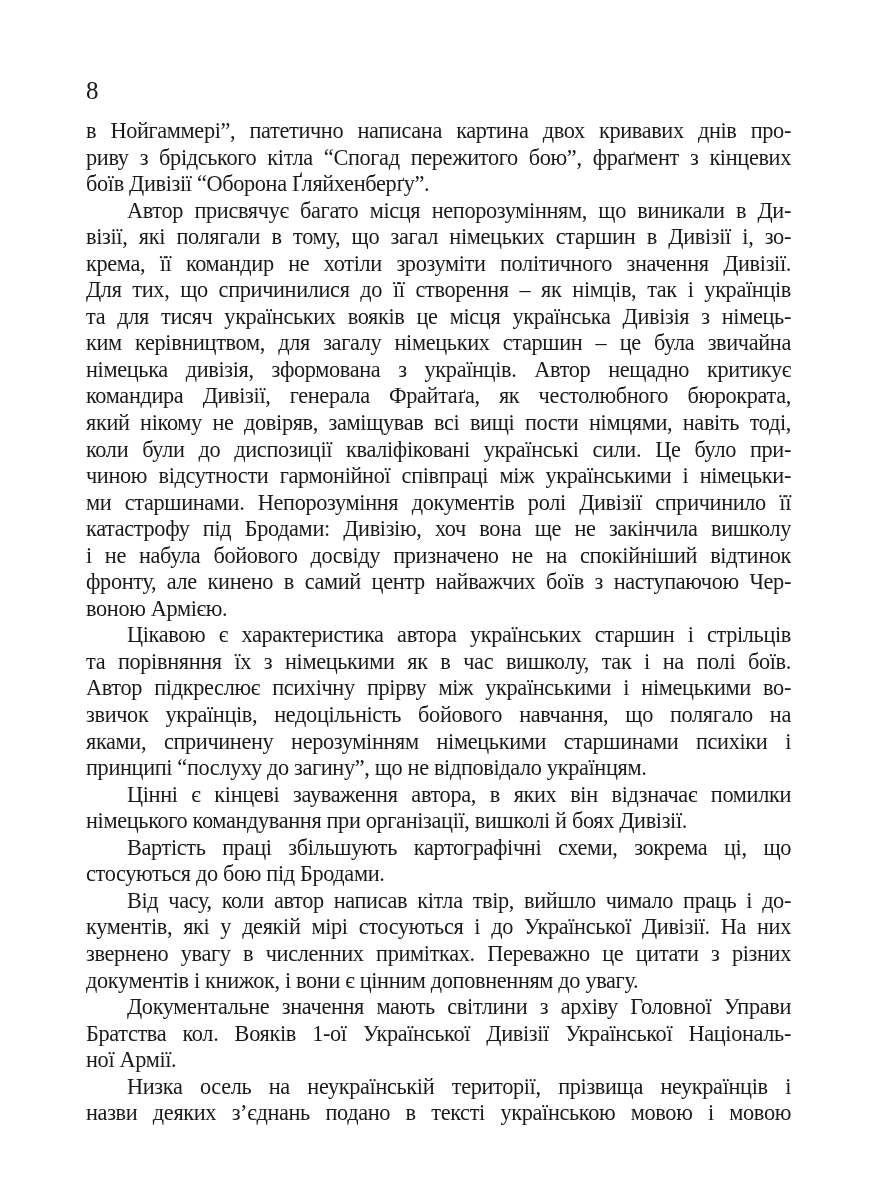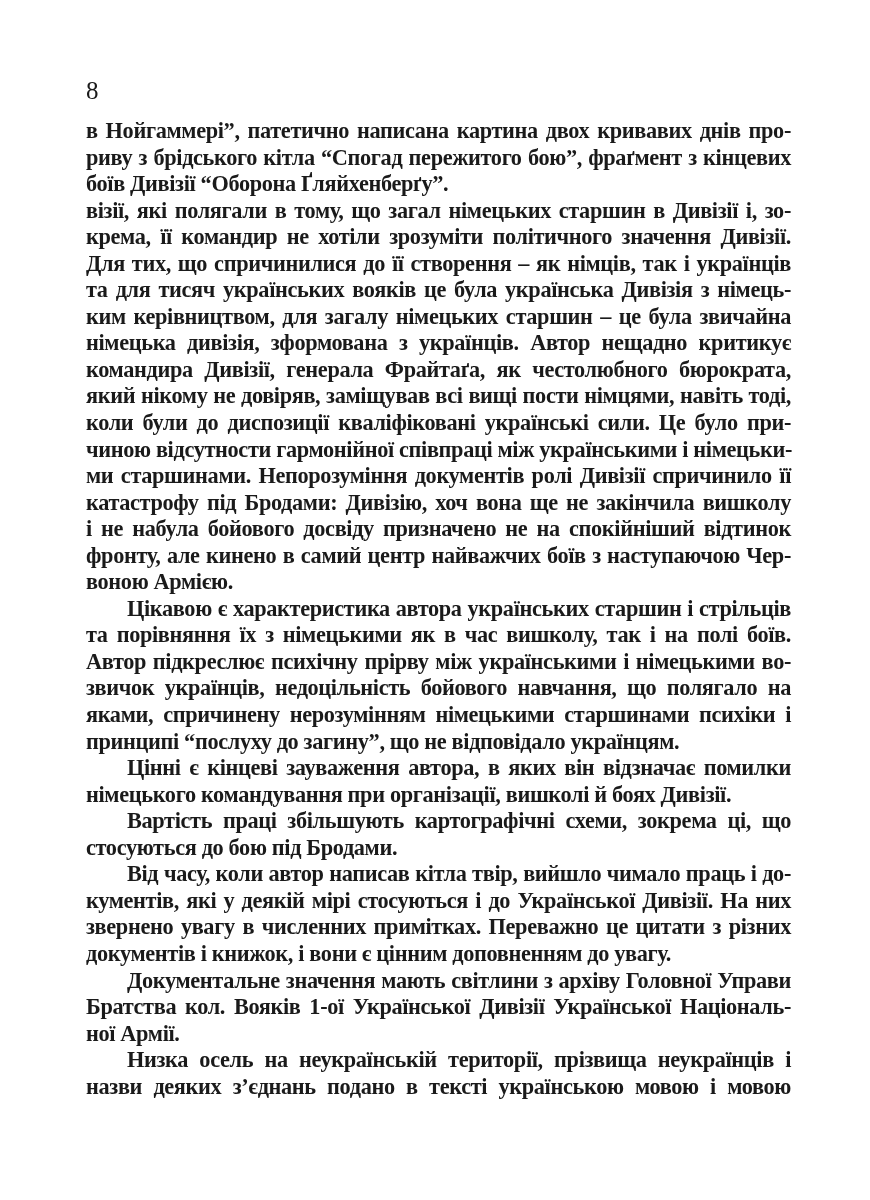--- a/index.html
+++ b/index.html
@@ -9,45 +9,45 @@
     color: #1a1a1a;
   }
   .page-number {
     position: absolute; left: 86px; top: 76px;
     font-size: 25px; line-height: 30px;
   }
   .text-block {
     position: absolute; left: 86px; top: 118px; width: 705px;
     font-size: 22.3px; line-height: 26.55px;
     letter-spacing: -0.35px;
-    font-weight: bold;
   }
   .line {
     display: block; white-space: nowrap; height: 26.55px;
     text-align: justify; text-align-last: justify;
   }
   .line.last { text-align-last: left; }
   .line.indent { padding-left: 41px; }
 </style>
 </head>
 <body>
 
 <div class="page-number">8</div>
 
 <div class="text-block">
   <div>
     <span class="line">в Нойгаммері”, патетично написана картина двох кривавих днів про-</span>
     <span class="line">риву з брідського кітла “Спогад пережитого бою”, фраґмент з кінцевих</span>
     <span class="line last">боїв Дивізії “Оборона Ґляйхенберґу”.</span>
   </div>
   <div>
+    <span class="line indent">Автор присвячує багато місця непорозумінням, що виникали в Ди-</span>
     <span class="line">візії, які полягали в тому, що загал німецьких старшин в Дивізії і, зо-</span>
     <span class="line">крема, її командир не хотіли зрозуміти політичного значення Дивізії.</span>
     <span class="line">Для тих, що спричинилися до її створення – як німців, так і українців</span>
-    <span class="line">та для тисяч українських вояків це була українська Дивізія з німець-</span>
+    <span class="line">та для тисяч українських вояків це місця українська Дивізія з німець-</span>
     <span class="line">ким керівництвом, для загалу німецьких старшин – це була звичайна</span>
     <span class="line">німецька дивізія, зформована з українців. Автор нещадно критикує</span>
     <span class="line">командира Дивізії, генерала Фрайтаґа, як честолюбного бюрократа,</span>
     <span class="line">який нікому не довіряв, заміщував всі вищі пости німцями, навіть тоді,</span>
     <span class="line">коли були до диспозиції кваліфіковані українські сили. Це було при-</span>
     <span class="line">чиною відсутности гармонійної співпраці між українськими і німецьки-</span>
     <span class="line">ми старшинами. Непорозуміння документів ролі Дивізії спричинило її</span>
     <span class="line">катастрофу під Бродами: Дивізію, хоч вона ще не закінчила вишколу</span>
     <span class="line">і не набула бойового досвіду призначено не на спокійніший відтинок</span>
     <span class="line">фронту, але кинено в самий центр найважчих боїв з наступаючою Чер-</span>

